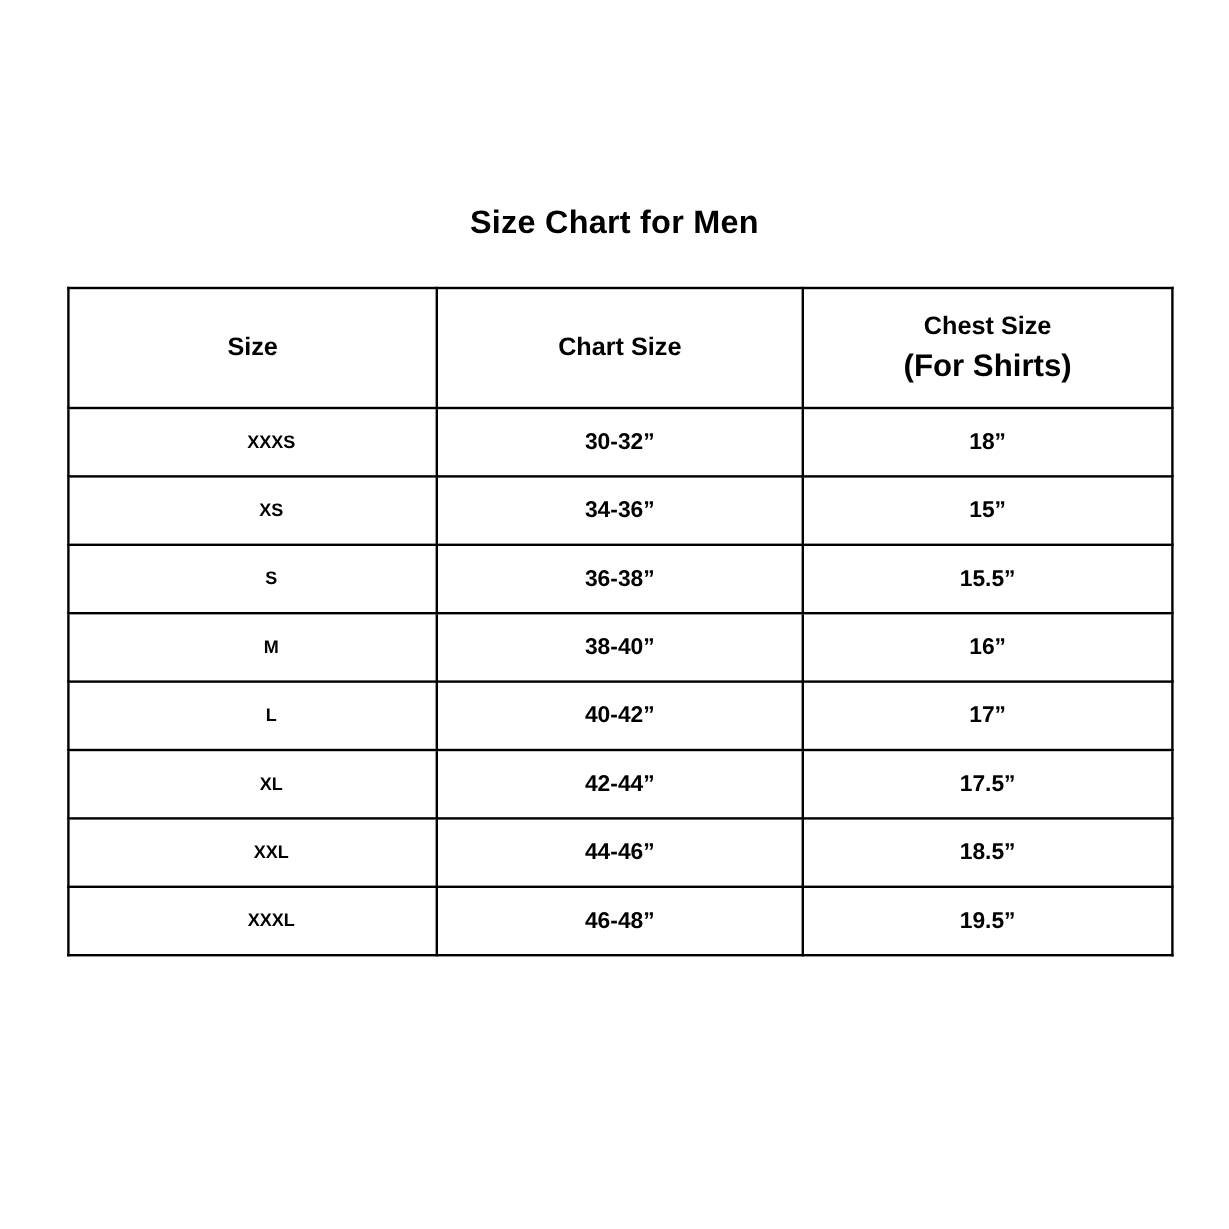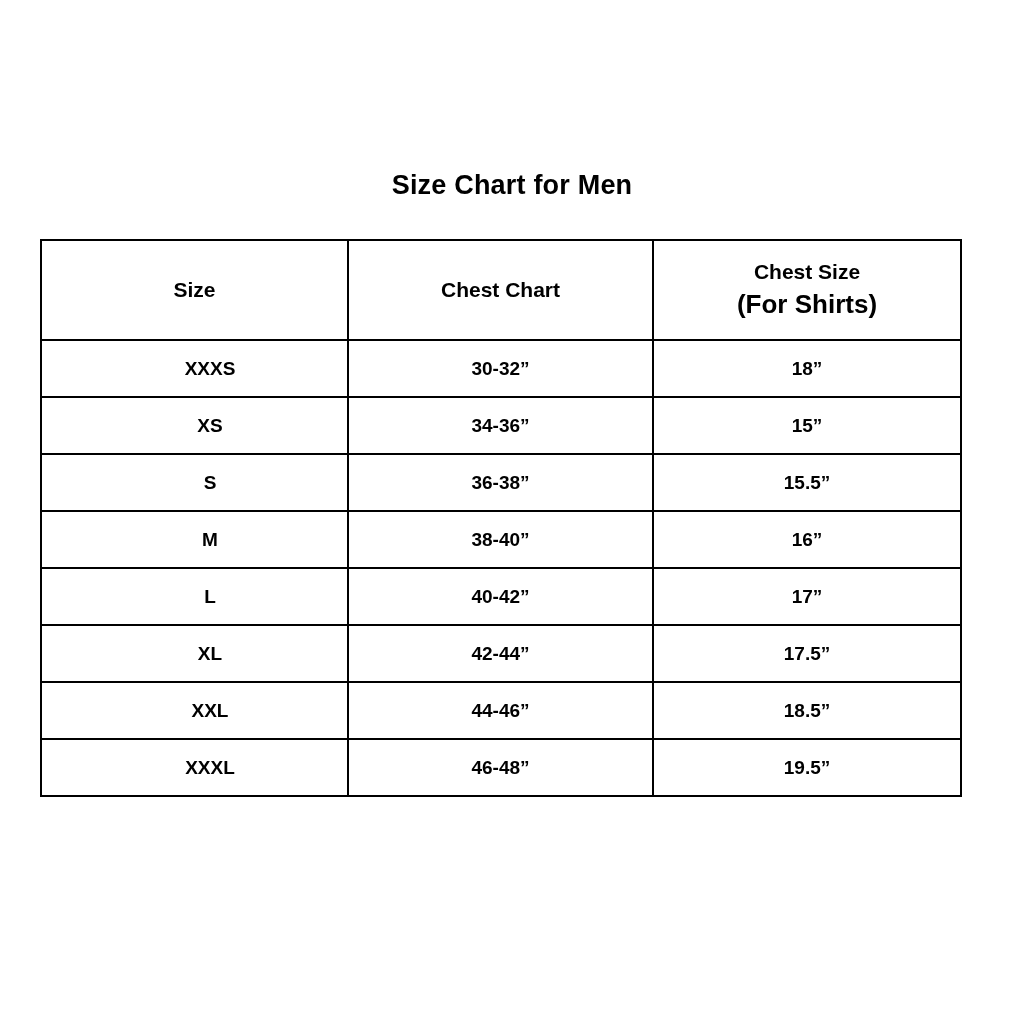--- a/index.html
+++ b/index.html
@@ -26,21 +26,21 @@
     left: 0;
     width: 1024px;
     text-align: center;
     font-size: 27px;
     font-weight: bold;
     letter-spacing: 0.2px;
   }
   .table-wrap {
     position: absolute;
     top: 239px;
-    left: 40px;
+    left: 56px;
     width: 920px;
   }
   table.size-chart {
     border-collapse: collapse;
     width: 920px;
     table-layout: fixed;
   }
   table.size-chart col.c1 { width: 307px; }
   table.size-chart col.c2 { width: 305px; }
   table.size-chart col.c3 { width: 308px; }
@@ -61,21 +61,21 @@
     display: block;
     font-size: 26px;
     font-weight: bold;
   }
   table.size-chart tbody td {
     height: 53px;
     font-size: 19px;
     vertical-align: middle;
   }
   table.size-chart tbody td.size-cell {
-    font-size: 19px;
+    font-size: 15px;
     padding-left: 32px;
   }
 </style>
 </head>
 <body>
 
 <div class="page">
 
   <div class="title">Size Chart for Men</div>
 
@@ -85,21 +85,21 @@
         <col class="c1">
         <col class="c2">
         <col class="c3">
       </colgroup>
       <thead>
         <tr>
           <th>
             <span>Size</span>
           </th>
           <th>
-            <span>Chest Chart</span>
+            <span>Chart Size</span>
           </th>
           <th>
             <span>Chest Size</span>
             <span class="sub">(For Shirts)</span>
           </th>
         </tr>
       </thead>
       <tbody>
         <tr>
           <td class="size-cell">XXXS</td>

